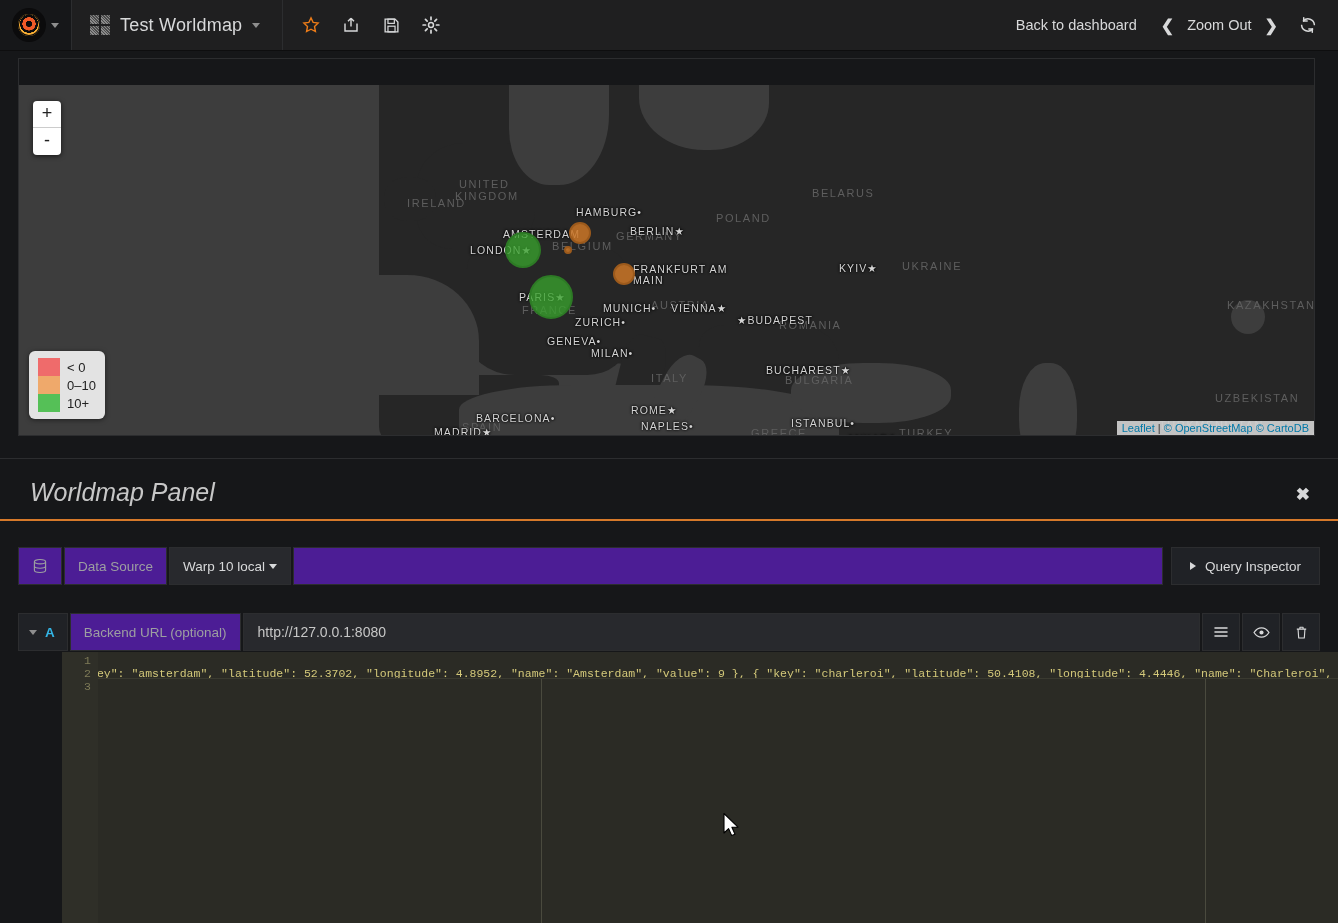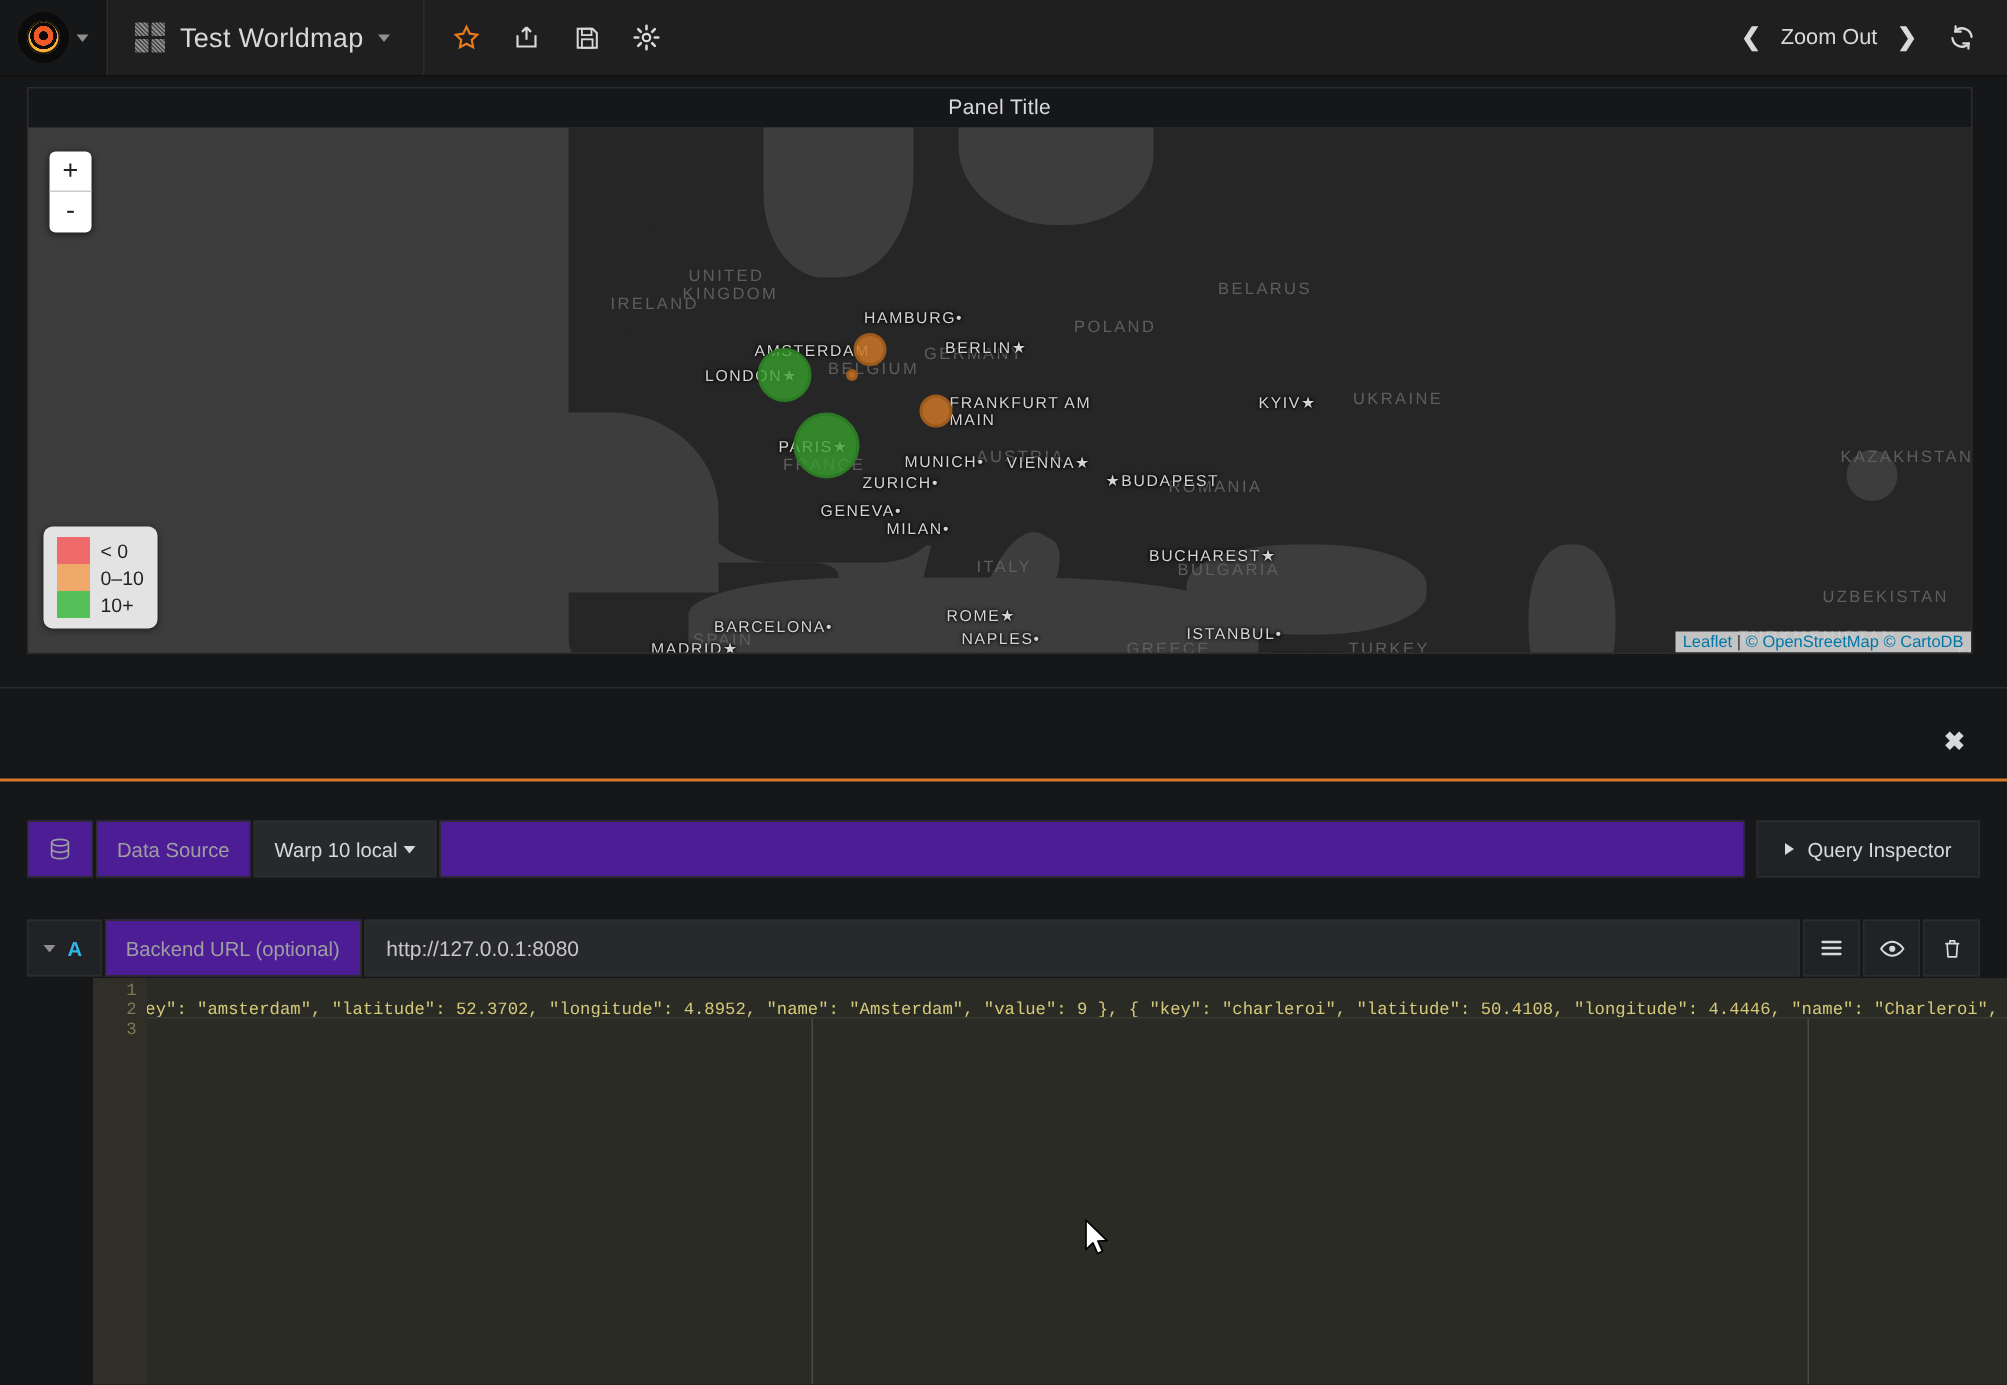--- a/index.html
+++ b/index.html
@@ -308,36 +308,38 @@
     </div>
     <div class="nav-icon-btn">
       <svg width="18" height="18" viewBox="0 0 24 24">
           <circle cx="12" cy="12" r="3.3" fill="none" stroke="#d8d9da" stroke-width="2"></circle>
           <path d="M12 1.5v3.2M12 19.3v3.2M1.5 12h3.2M19.3 12h3.2M4.6 4.6l2.3 2.3M17.1 17.1l2.3 2.3M19.4 4.6l-2.3 2.3M6.9 17.1l-2.3 2.3" stroke="#d8d9da" stroke-width="2.3" stroke-linecap="round"></path>
         </svg>
     </div>
   </div>
 
   <div class="nav-right">
+    <div class="nav-right-item">
+      <span>Back to dashboard</span>
+    </div>
     <div class="zoomout-grp">
       <span class="chev">❮</span>
       <span class="zoomout-lbl">Zoom Out</span>
       <span class="chev">❯</span>
     </div>
     <div class="nav-icon-btn">
       <svg width="18" height="18" viewBox="0 0 24 24">
           <path d="M20.5 11.5a8.5 8.5 0 0 0-14.6-5M3.5 12.5a8.5 8.5 0 0 0 14.6 5" fill="none" stroke="#d8d9da" stroke-width="2" stroke-linecap="round"></path>
           <path d="M6.3 2.2v4.6h4.6M17.7 21.8v-4.6h-4.6" fill="none" stroke="#d8d9da" stroke-width="2" stroke-linecap="round"></path>
         </svg>
     </div>
   </div>
 </div>
 
 <div id="panel">
-  <div id="panel-title">Panel Title</div>
 
   <div id="map">
 
     <div class="land" style="left:340px;top:-40px;width:1010px;height:320px;border-radius:0 0 45% 30%/0 0 30% 40%;"></div>
     <div class="land" style="left:640px;top:-40px;width:720px;height:390px;"></div>
     <div class="land" style="left:360px;top:290px;width:180px;height:86px;border-radius:20% 10% 30% 40%;"></div>
     <div class="land" style="left:398px;top:58px;width:118px;height:106px;border-radius:40% 25% 35% 30%;"></div>
     <div class="land" style="left:365px;top:92px;width:52px;height:44px;border-radius:45%;"></div>
     <div class="land" style="left:448px;top:160px;width:160px;height:130px;border-radius:18% 22% 25% 30%;"></div>
     <div class="land" style="left:596px;top:250px;width:44px;height:110px;border-radius:30% 30% 20% 50%;transform:rotate(14deg);"></div>
@@ -432,20 +434,21 @@
 
     <div id="attrib">
       <a href="#">Leaflet</a><span> | </span><a href="#">© OpenStreetMap</a>&nbsp;<a href="#">© CartoDB</a>
     </div>
   </div>
 </div>
 
 <div id="editor-pane">
 
   <div id="edit-header">
+    <div id="edit-title">Worldmap Panel</div>
     <div id="close-x">✖</div>
   </div>
 
   <div id="ds-row">
     <div class="seg icon-seg">
       <svg width="16" height="16" viewBox="0 0 24 24">
           <ellipse cx="12" cy="5.6" rx="8.4" ry="3.3" fill="none" stroke="#9d9fa1" stroke-width="1.7"></ellipse>
           <path d="M3.6 5.6v12.8c0 1.8 3.8 3.3 8.4 3.3s8.4-1.5 8.4-3.3V5.6" fill="none" stroke="#9d9fa1" stroke-width="1.7"></path>
           <path d="M3.6 12c0 1.8 3.8 3.3 8.4 3.3s8.4-1.5 8.4-3.3" fill="none" stroke="#9d9fa1" stroke-width="1.7"></path>
         </svg>

